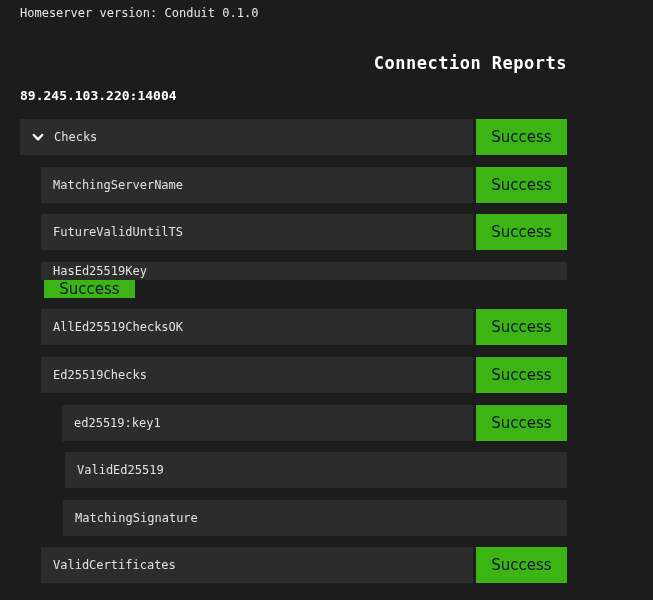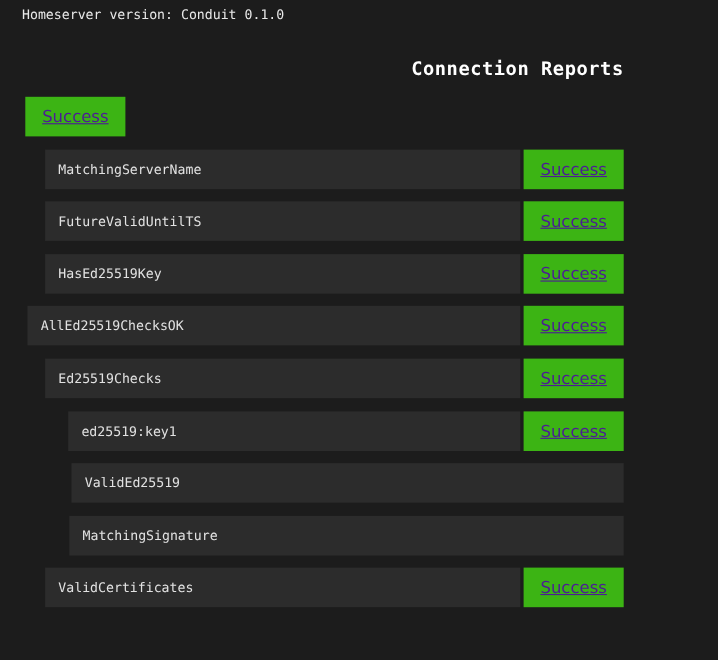--- a/index.html
+++ b/index.html
@@ -71,68 +71,76 @@
   .check-label {
     font-size: 12px;
     color: var(--text);
     white-space: nowrap;
   }
   .badge {
     flex: none;
     width: 91px;
     margin-left: 3px;
     background: var(--success);
-    color: #4c1d95;
+    color: #0f172a;
     font-family: "DejaVu Sans", "Liberation Sans", sans-serif;
     font-size: 15px;
     display: flex;
     align-items: center;
     justify-content: center;
-    text-decoration: underline;
   }
 </style>
 </head>
 <body>
 
 <div class="page">
   <div class="version-line">Homeserver version: Conduit 0.1.0</div>
 
   <h1 class="page-title">Connection Reports</h1>
 
+  <div class="server-address">89.245.103.220:14004</div>
 
   <div class="report-list">
   <div class="row" style="margin-left: 0px;">
+    <div class="label-box">
+      <span class="chevron">
+        <svg width="12" height="9" viewBox="0 0 12 9" aria-hidden="true">
+          <polyline points="1.8,2 6,6.3 10.2,2" fill="none" stroke="#ffffff" stroke-width="2.4" stroke-linecap="round" stroke-linejoin="round"></polyline>
+        </svg>
+      </span>
+      <span class="check-label">Checks</span>
+    </div>
     <div class="badge">Success</div>
   </div>
 
   <div class="row" style="margin-left: 21px;">
     <div class="label-box">
 
       <span class="check-label">MatchingServerName</span>
     </div>
     <div class="badge">Success</div>
   </div>
 
   <div class="row" style="margin-left: 21px;">
     <div class="label-box">
 
       <span class="check-label">FutureValidUntilTS</span>
     </div>
     <div class="badge">Success</div>
   </div>
 
-  <div class="row" style="margin-left: 21px;">
+  <div class="row" style="margin-left: 21px; flex-direction: column;">
     <div class="label-box">
 
       <span class="check-label">HasEd25519Key</span>
     </div>
     <div class="badge">Success</div>
   </div>
 
-  <div class="row" style="margin-left: 5px;">
+  <div class="row" style="margin-left: 21px;">
     <div class="label-box">
 
       <span class="check-label">AllEd25519ChecksOK</span>
     </div>
     <div class="badge">Success</div>
   </div>
 
   <div class="row" style="margin-left: 21px;">
     <div class="label-box">
 

